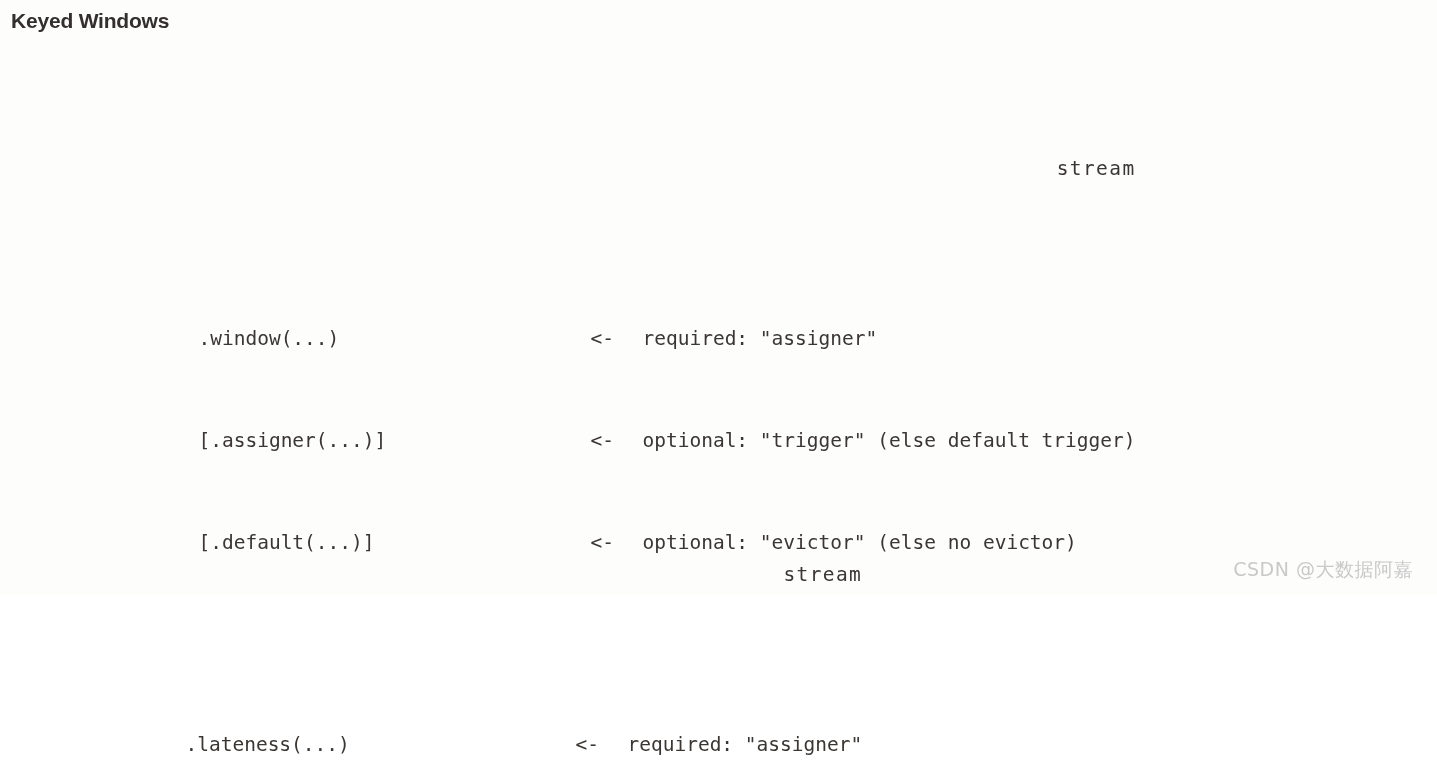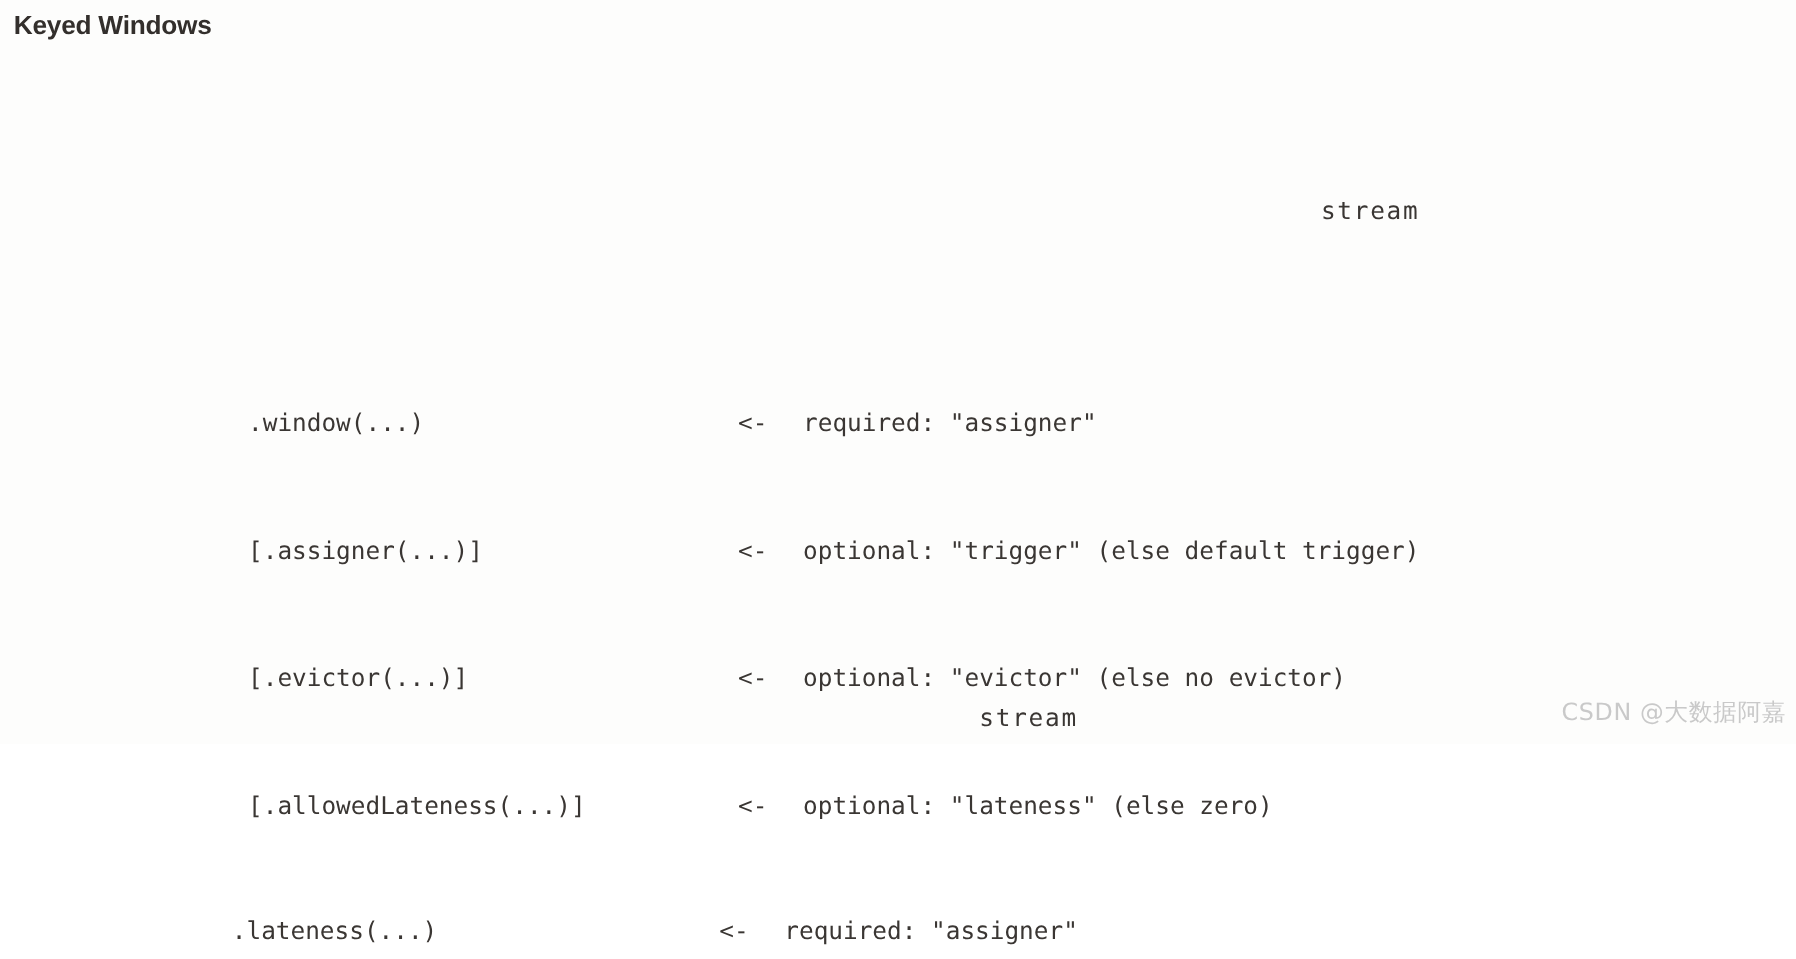--- a/index.html
+++ b/index.html
@@ -79,21 +79,21 @@
   #block-keyed .code-line    { padding-left: 90px; }
   #block-nonkeyed .code-line { padding-left: 86px; }
 
   #block-keyed .code-line .call    { width: 392px; }
   #block-nonkeyed .code-line .call { width: 390px; }
 
   .code-line .arrow { width: 52px; }
 
   .watermark {
     position: absolute;
-    right: 8px;
+    right: 24px;
     bottom: 12px;
     font-family: "DejaVu Sans", sans-serif;
     font-size: 19px;
     color: #c9c9c9;
     white-space: pre;
     letter-spacing: 0.5px;
   }
 </style>
 </head>
 <body>
@@ -105,24 +105,21 @@
   <div class="code-block" id="block-keyed">
     <span class="stream-root">stream</span>
 
     <span class="code-line">
       <span class="call">.window(...)</span><span class="arrow">&lt;-</span><span class="note">required: "assigner"</span>
     </span>
     <span class="code-line">
       <span class="call">[.assigner(...)]</span><span class="arrow">&lt;-</span><span class="note">optional: "trigger" (else default trigger)</span>
     </span>
     <span class="code-line">
-      <span class="call">[.evictor(...)]</span><span class="arrow">&lt;-</span><span class="note">optional: "evictor" (else no evictor)</span>
-    </span>
-    <span class="code-line">
-      <span class="call">[.allowedLateness(...)]</span><span class="arrow">&lt;-</span><span class="note">optional: "lateness" (else zero)</span>
+      <span class="call">[.default(...)]</span><span class="arrow">&lt;-</span><span class="note">optional: "evictor" (else no evictor)</span>
     </span>
     
     
     
   </div>
 
 
   <div class="code-block" id="block-nonkeyed">
     <span class="stream-root">stream</span>
 

